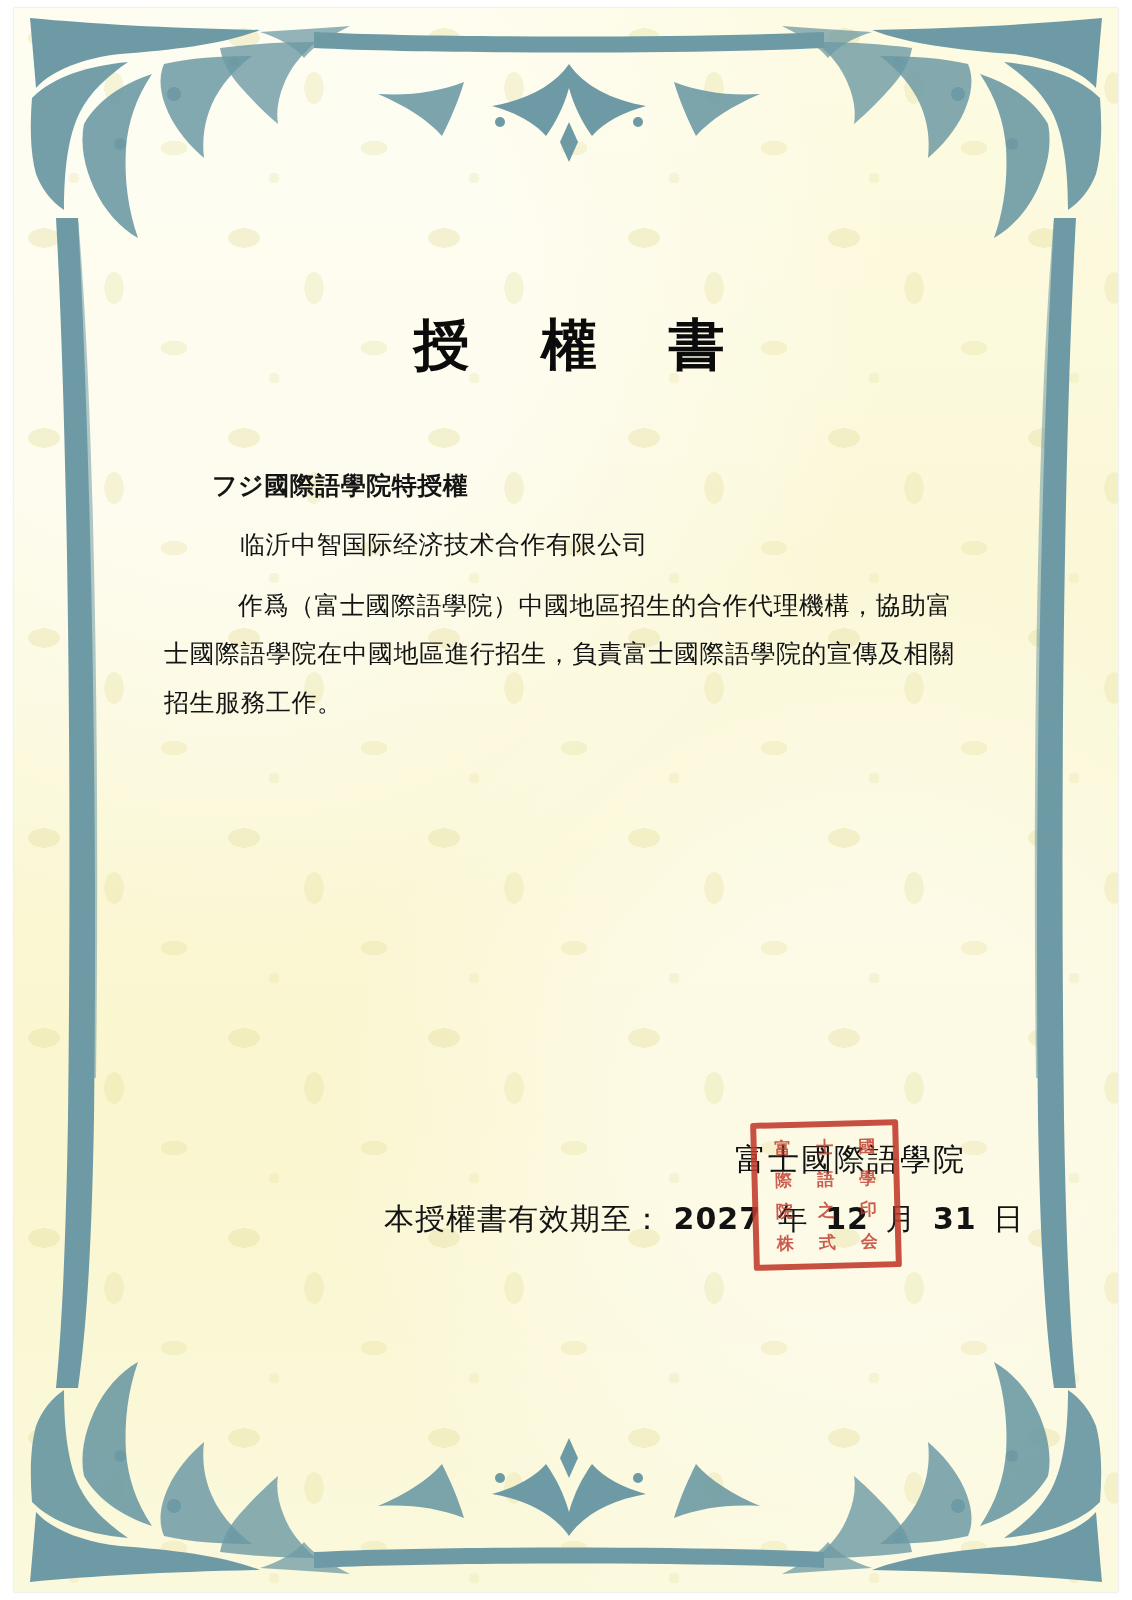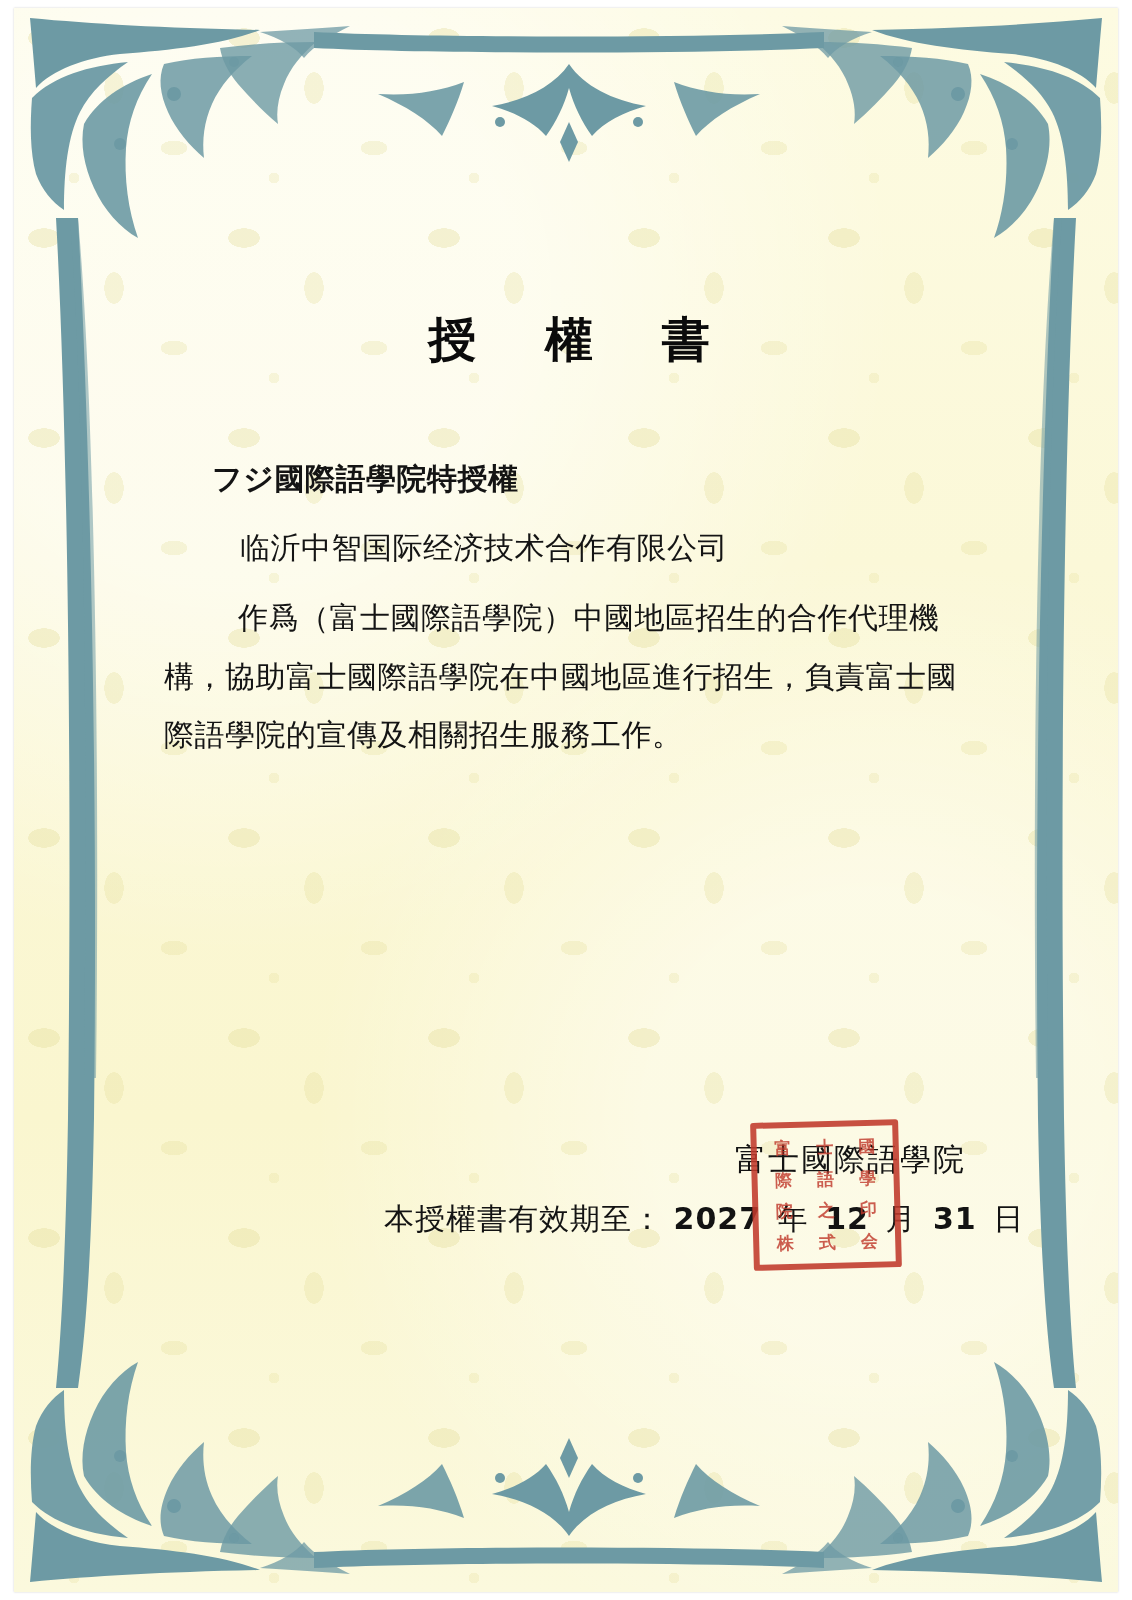--- a/index.html
+++ b/index.html
@@ -50,31 +50,31 @@
   .band-bottom{left:300px;bottom:18px;width:510px;height:150px;transform:scaleY(-1);}
   .band-left{left:24px;top:210px;width:90px;height:1170px;}
   .band-right{right:24px;top:210px;width:90px;height:1170px;transform:scaleX(-1);}
 
   
   .content{position:absolute;left:150px;top:300px;width:810px;color:#111;}
 
   .title{
     font-family:"DejaVu Serif","Liberation Serif",serif;
     font-weight:700;
-    font-size:48px;
+    font-size:56px;
     letter-spacing:26px;
     text-align:center;
     margin:0 0 78px 0;
     padding-left:26px;
     color:#0b0b0b;
   }
 
   .p{
     font-family:"DejaVu Serif","Liberation Serif",serif;
-    font-size:30px;
+    font-size:25px;
     line-height:1.95;
     color:#141414;
     margin:0;
     letter-spacing:.5px;
   }
   .line-1{margin-left:48px;font-weight:600;}
   .line-2{margin-left:76px;margin-top:10px;}
   .body-block{margin-top:12px;text-indent:74px;}
   .closing{margin-left:108px;margin-top:72px;}
 

